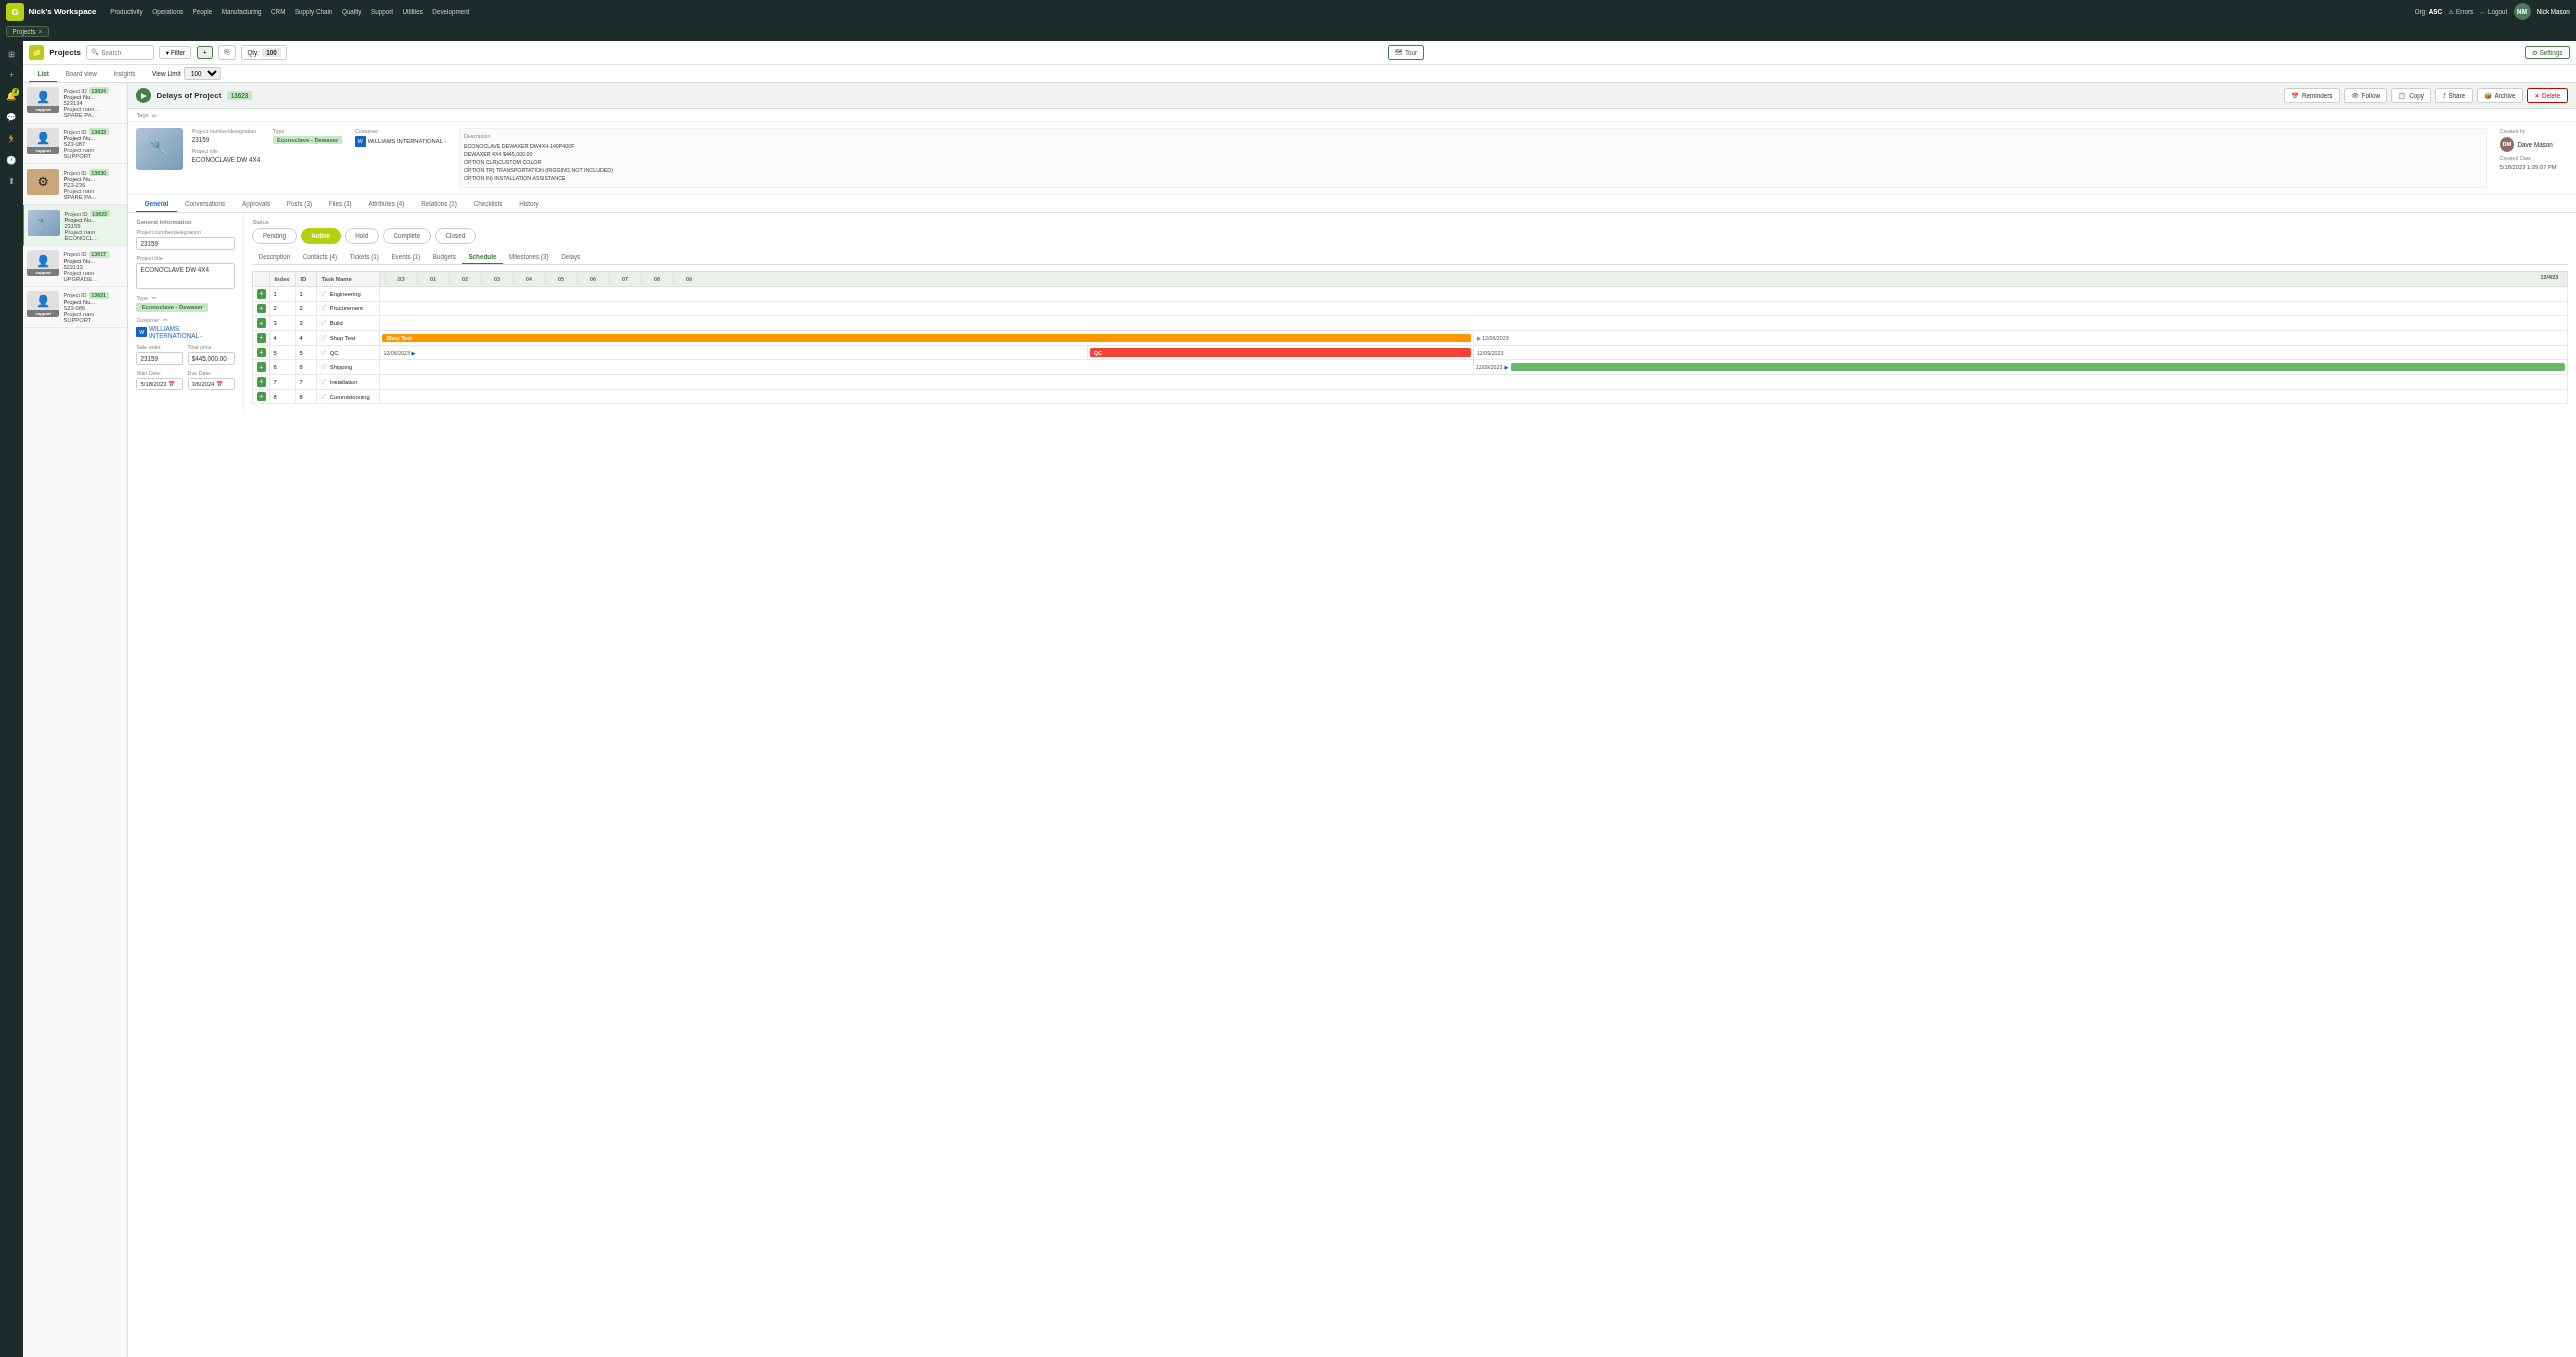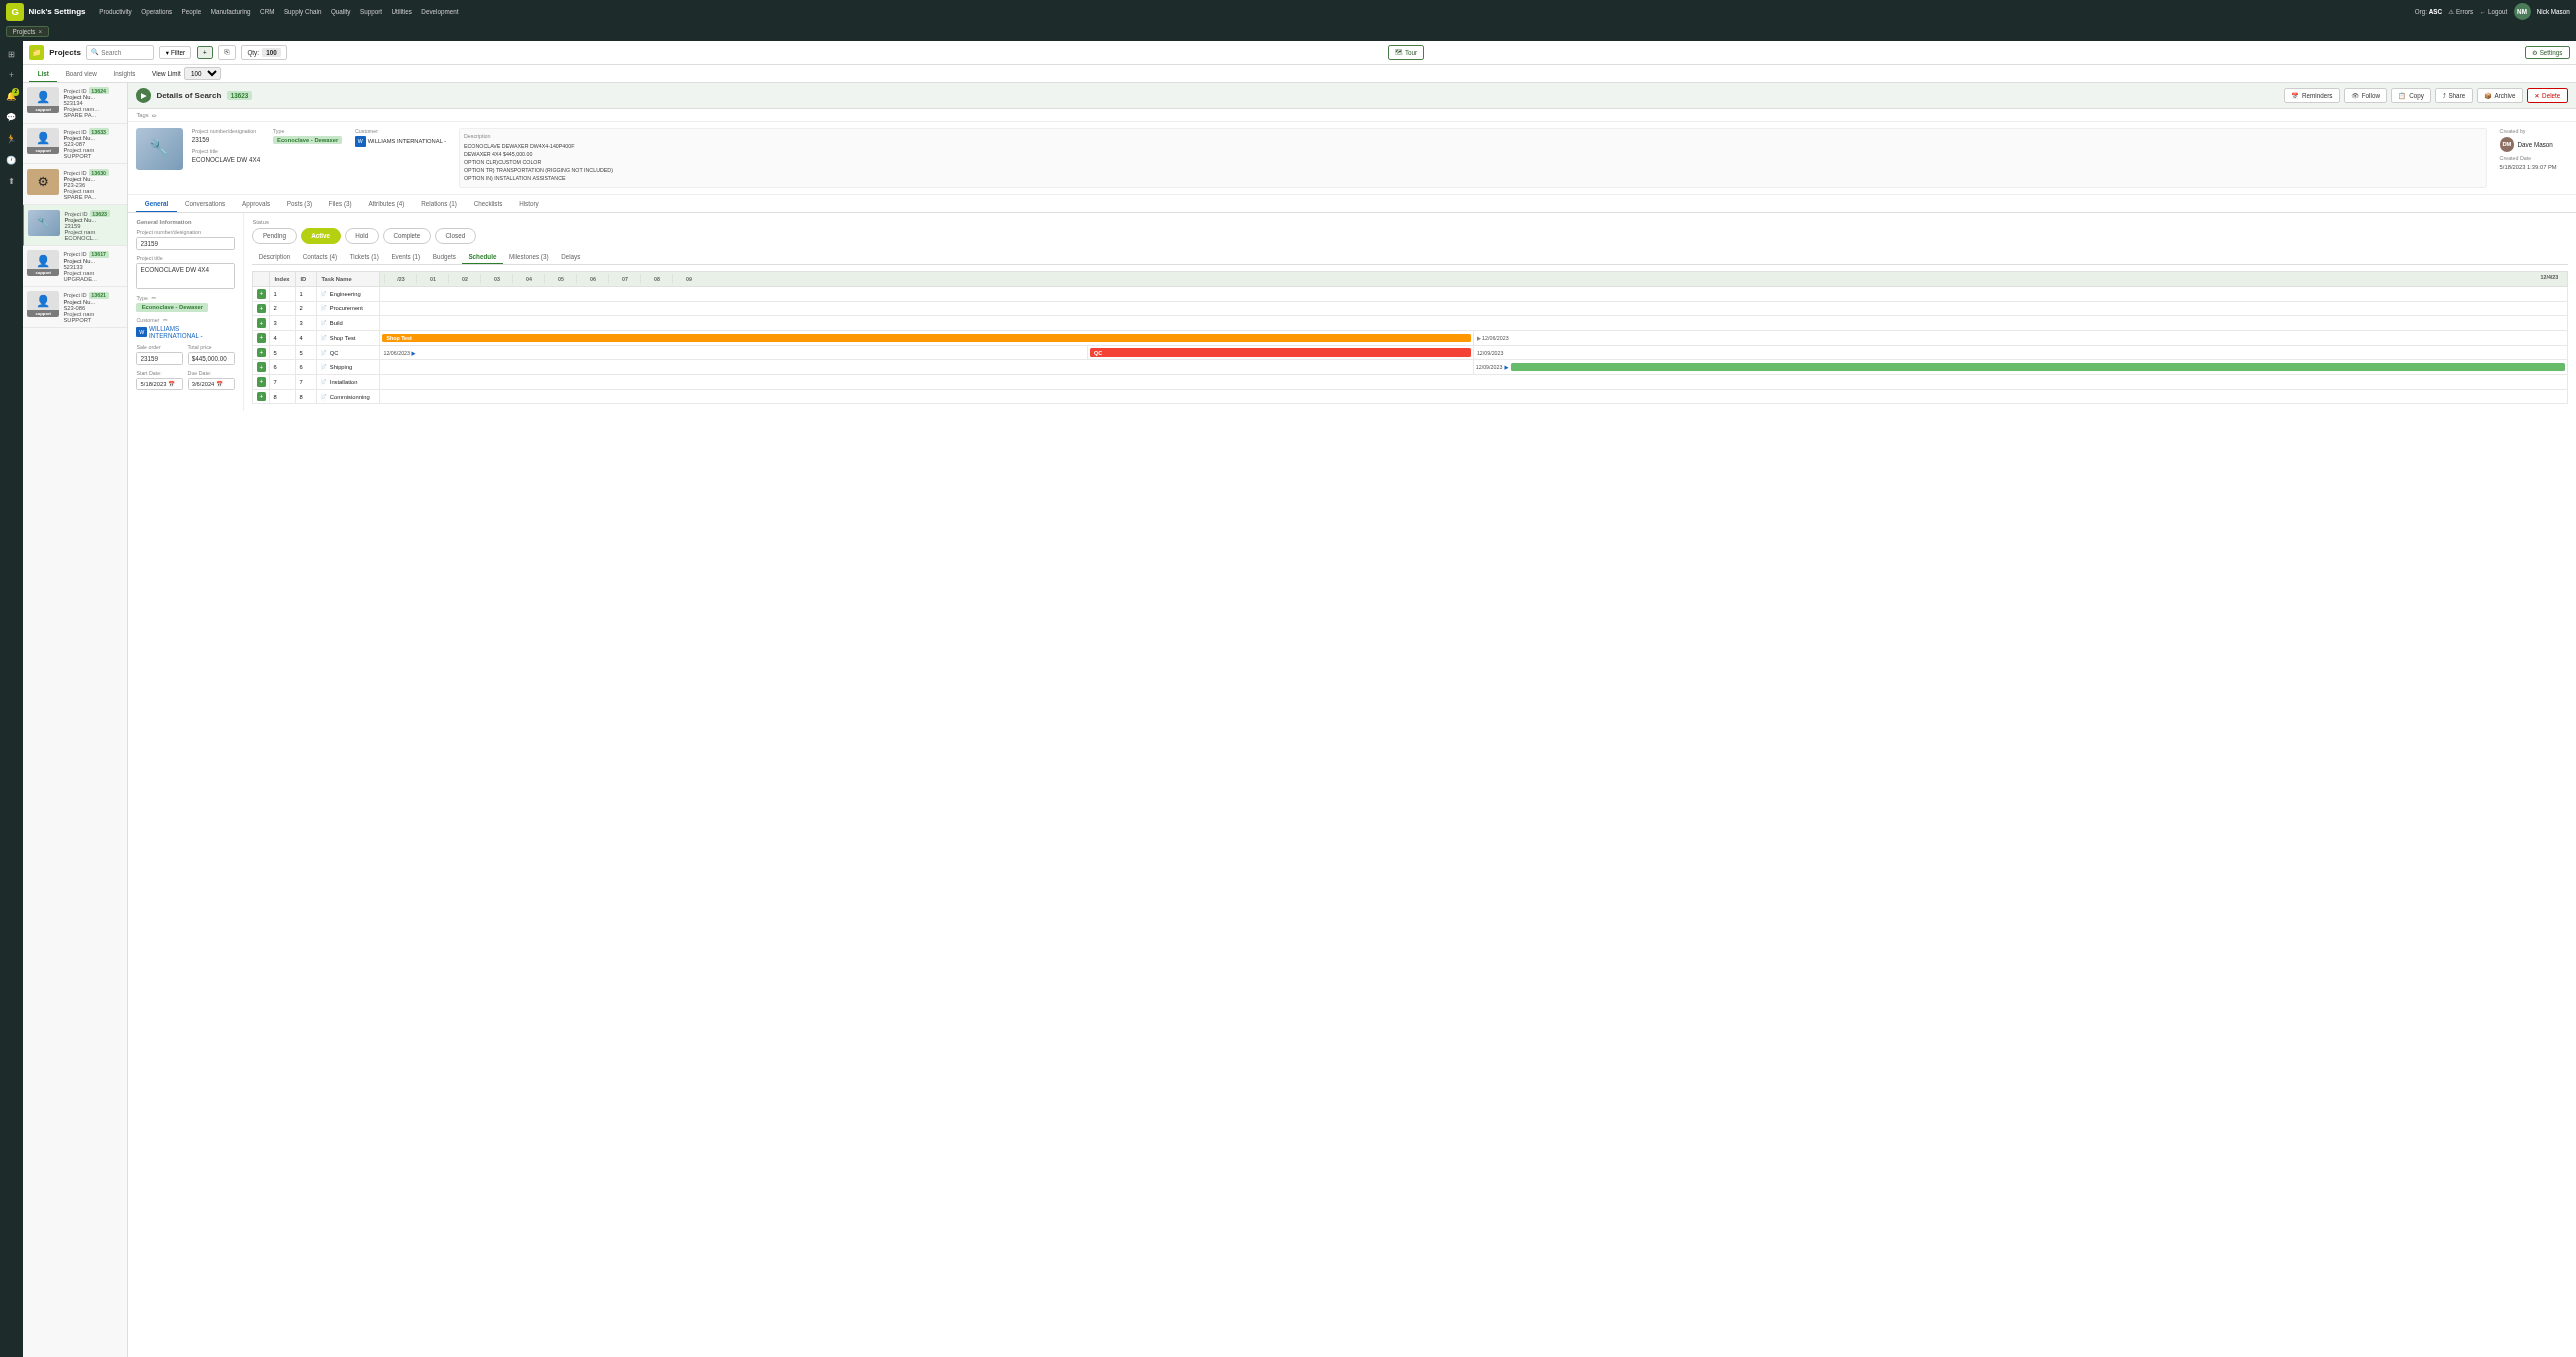--- a/index.html
+++ b/index.html
@@ -376,21 +376,21 @@
       border: 0.5px solid #ccc; border-radius: 2.1px;
       padding: 2.6px 6.3px; font-size: 6.3px; background: #fff; cursor: pointer;
       display: flex; align-items: center; gap: 2.6px; color: #333;
     }
   </style>
 </head>
 <body>
 
 <div class="top-nav">
   <div class="logo">G</div>
-  <span class="workspace-title">Nick's Settings</span>
+  <span class="workspace-title">Nick's Workspace</span>
   <div class="nav-items">
     <span class="nav-item">Productivity</span>
     <span class="nav-item">Operations</span>
     <span class="nav-item">People</span>
     <span class="nav-item">Manufacturing</span>
     <span class="nav-item">CRM</span>
     <span class="nav-item">Supply Chain</span>
     <span class="nav-item">Quality</span>
     <span class="nav-item">Support</span>
     <span class="nav-item">Utilities</span>
@@ -571,21 +571,21 @@
             <div class="proj-name">SUPPORT</div>
           </div>
         </div>
 
       </div>
 
       <div class="detail-pane">
 
         <div class="detail-header">
           <div class="detail-nav-btn">▶</div>
-          <span class="detail-title">Details of Search</span>
+          <span class="detail-title">Delays of Project</span>
           <span class="detail-id-badge">13623</span>
           <div class="detail-actions">
             <button class="reminders-btn">
               <span>📅</span>
               <span>Reminders</span>
             </button>
             <button class="action-btn follow">
               <span>👁</span>
               <span>Follow</span>
             </button>

